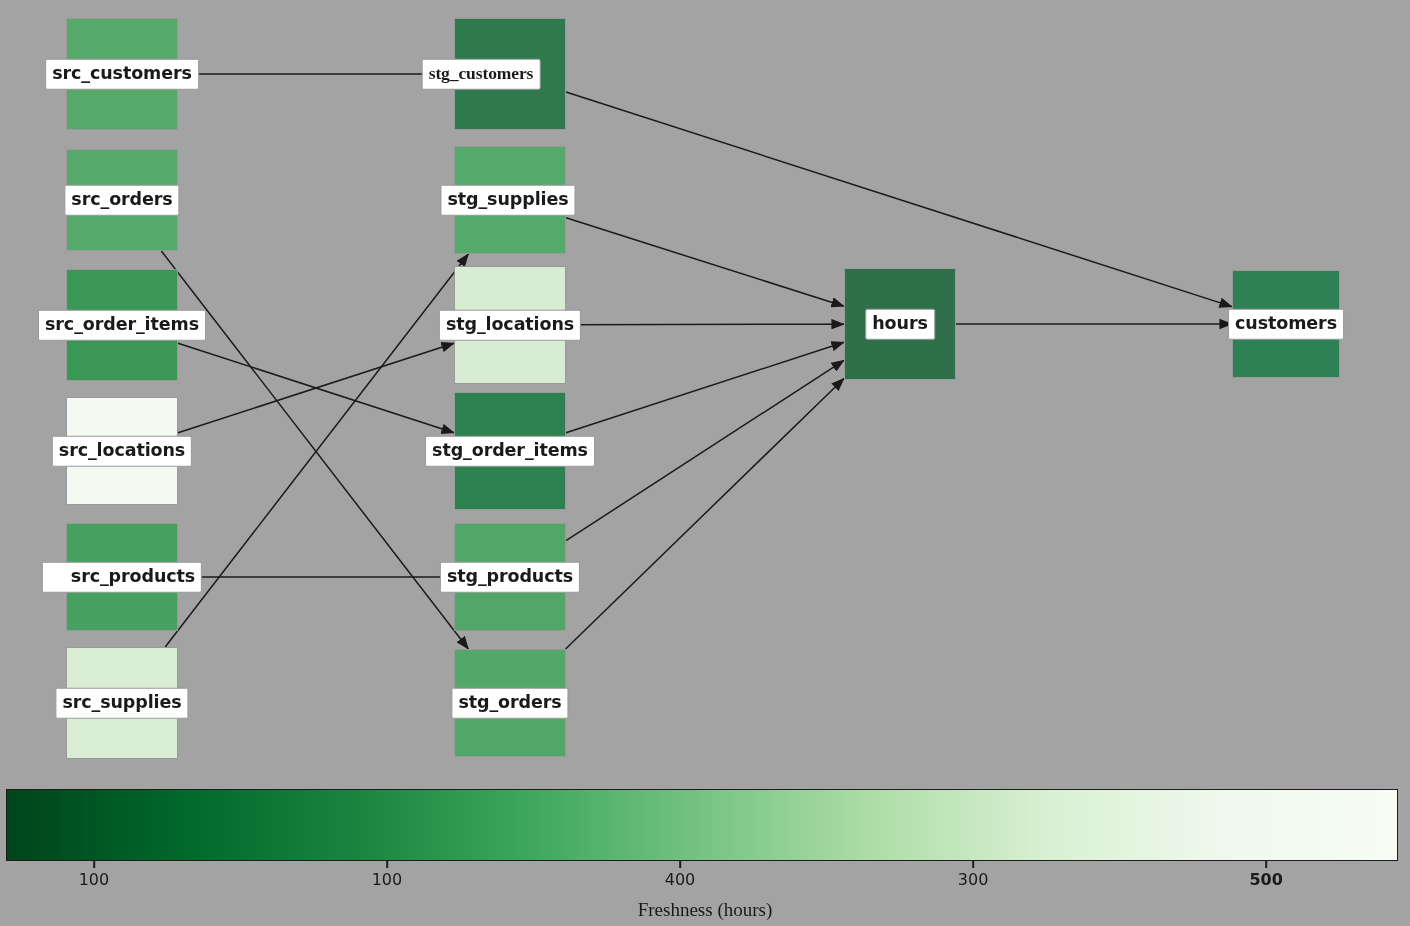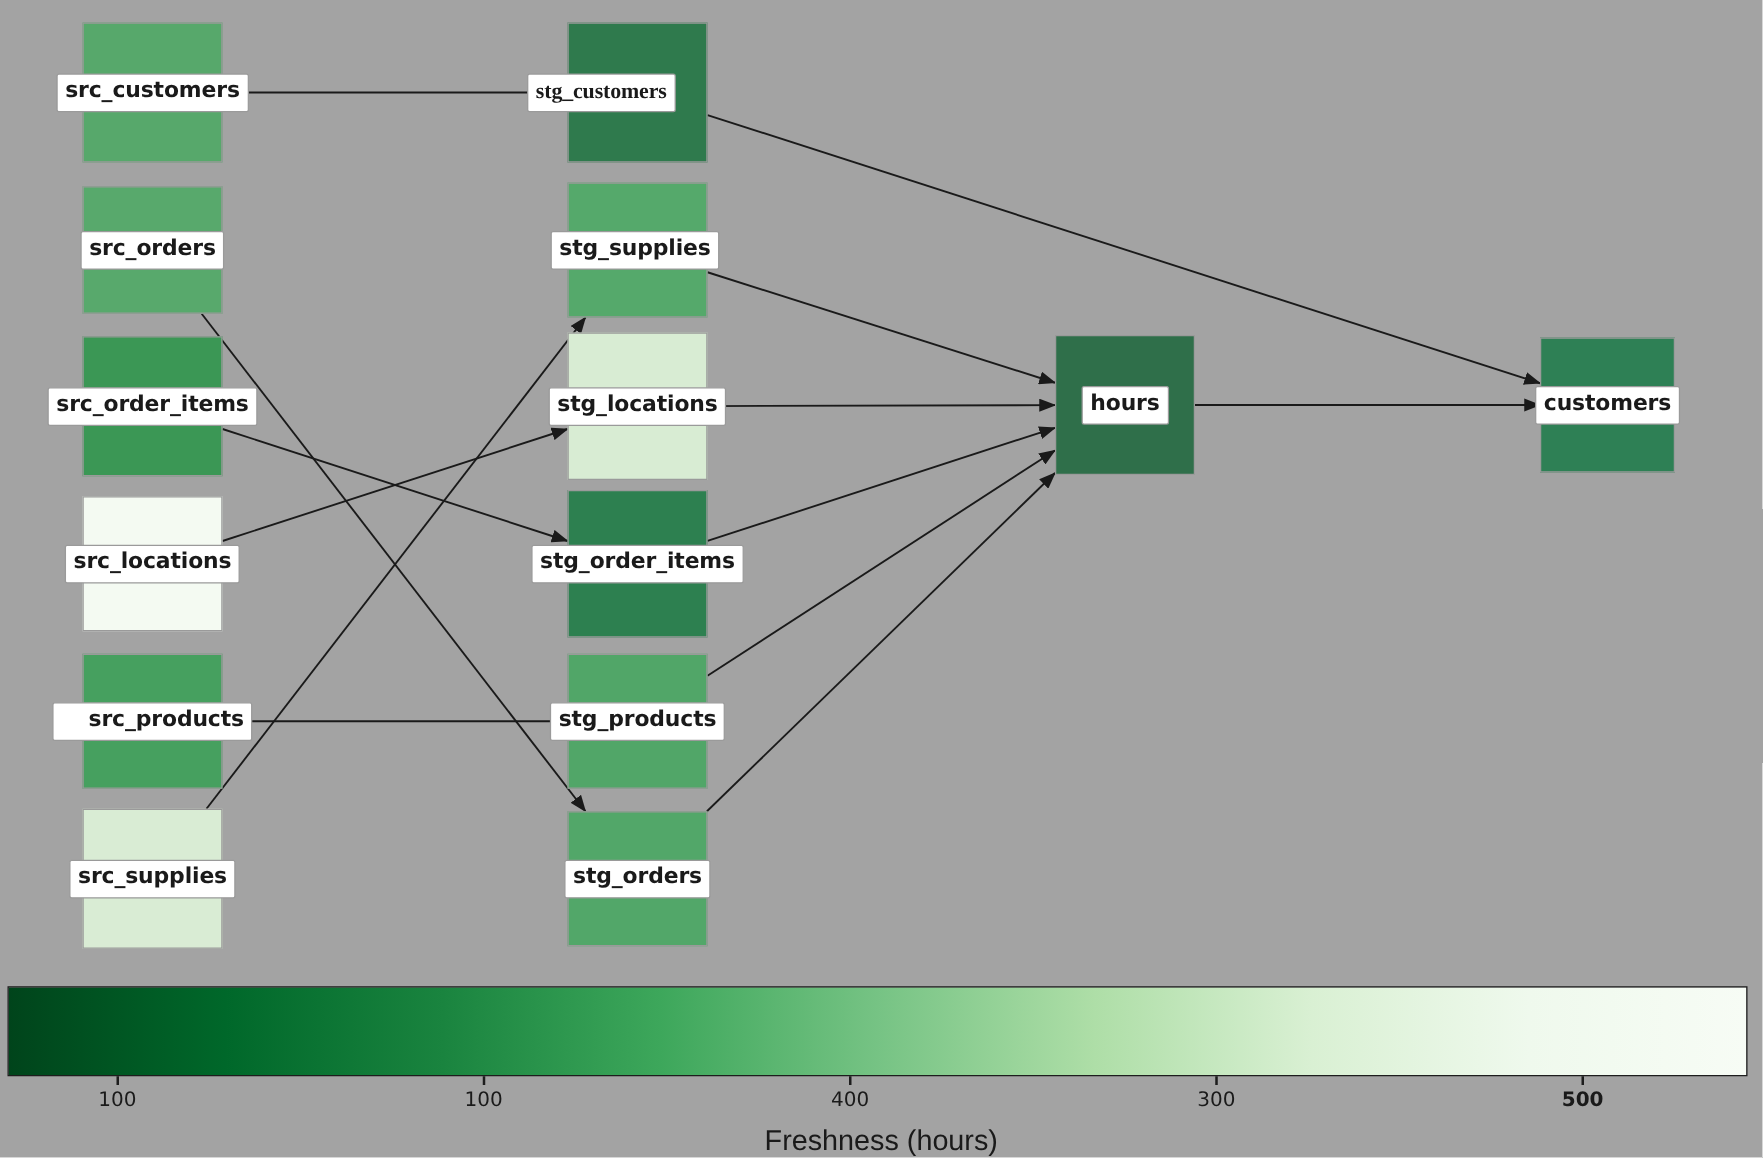--- a/index.html
+++ b/index.html
@@ -82,23 +82,23 @@
     font-size: 16px;
     color: #1a1a1a;
     font-family: "DejaVu Sans", sans-serif;
   }
   #cb-axis-label {
     position: absolute;
     top: 119px;
     left: 0;
     width: 1410px;
     text-align: center;
-    font-size: 23px;
+    font-size: 19px;
     color: #1a1a1a;
-    font-family: Liberation Sans, sans-serif;
+    font-family: Liberation Serif, serif;
   }
 </style>
 </head>
 <body>
 
 <div id="canvas">
 
   <div id="graph">
     <svg id="edge-layer" viewBox="0 0 1410 780" width="1410" height="780">
       <defs>

